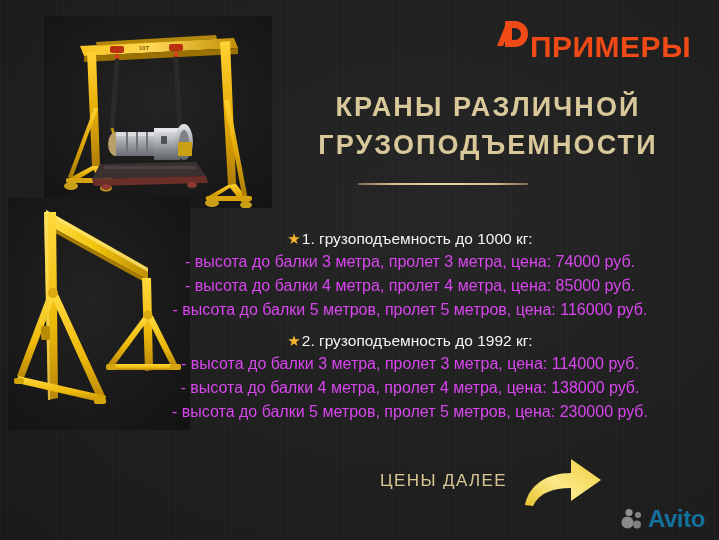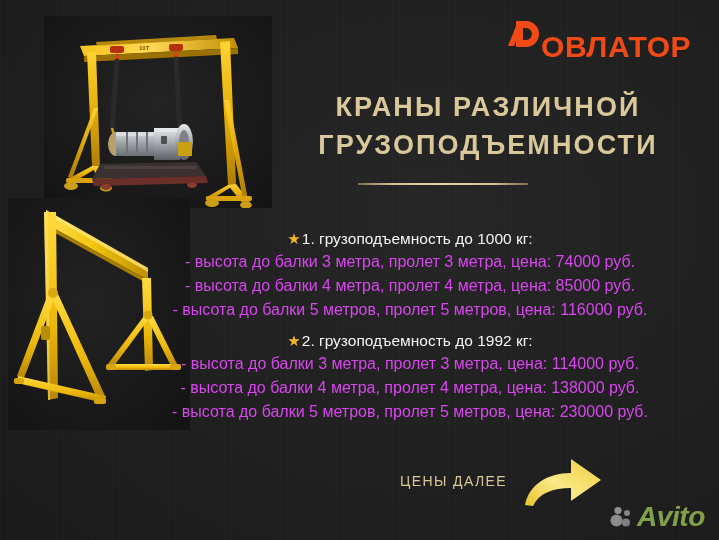--- a/index.html
+++ b/index.html
@@ -127,47 +127,45 @@
   .cta {
     position: absolute;
     left: 380px;
     top: 455px;
     display: flex;
     align-items: center;
     gap: 16px;
   }
   .cta-text {
     color: #d8c695;
-    font-size: 14px;
+    font-size: 17px;
     letter-spacing: 1.4px;
     text-transform: uppercase;
     white-space: nowrap;
-    margin-left: 20px;
   }
   .cta-arrow { width: 80px; height: 52px; flex: none; display: block; }
 
   
   .avito {
     position: absolute;
     right: 14px;
     bottom: 9px;
     display: flex;
     align-items: center;
     gap: 5px;
     opacity: 0.62;
     user-select: none;
   }
   .avito-mark { width: 22px; height: 22px; flex: none; display: block; }
   .avito-word {
-    color: #bef264;
-    font-size: 28px;
+    color: #0ea5e9;
+    font-size: 24px;
     font-weight: 700;
     letter-spacing: -0.4px;
     line-height: 1;
-    font-style: italic;
   }
 
   
   .photo { position: absolute; display: block; }
   .photo-top { left: 44px; top: 16px; width: 228px; height: 192px; }
   .photo-bottom { left: 8px; top: 198px; width: 182px; height: 232px; }
 </style>
 </head>
 <body>
 
@@ -304,21 +302,21 @@
   </svg>
 
   <div class="logo">
     <span class="logo-d">
       <svg viewBox="0 0 34 38" aria-hidden="true">
         <polygon points="2,27 12,2 18,2 8,27" fill="#f04a16"></polygon>
         <path d="M11 2 h9 a13 13 0 0 1 0 26 h-9 a1 1 0 0 1 -1 -1 V3 a1 1 0 0 1 1 -1 z
                  M17 9 v12 h3 a6 6 0 0 0 0 -12 z" fill="#f04a16"></path>
       </svg>
     </span>
-    <span class="logo-rest">ОВЛАТОР</span>
+    <span class="logo-rest">ПРИМЕРЫ</span>
   </div>
 
   <div class="title">КРАНЫ РАЗЛИЧНОЙ
 ГРУЗОПОДЪЕМНОСТИ</div>
   <div class="divider"></div>
 
   <div class="group g1">
     <div class="group-head">
       <span class="star">★</span><span>1. грузоподъемность до 1000 кг:</span>
     </div>

